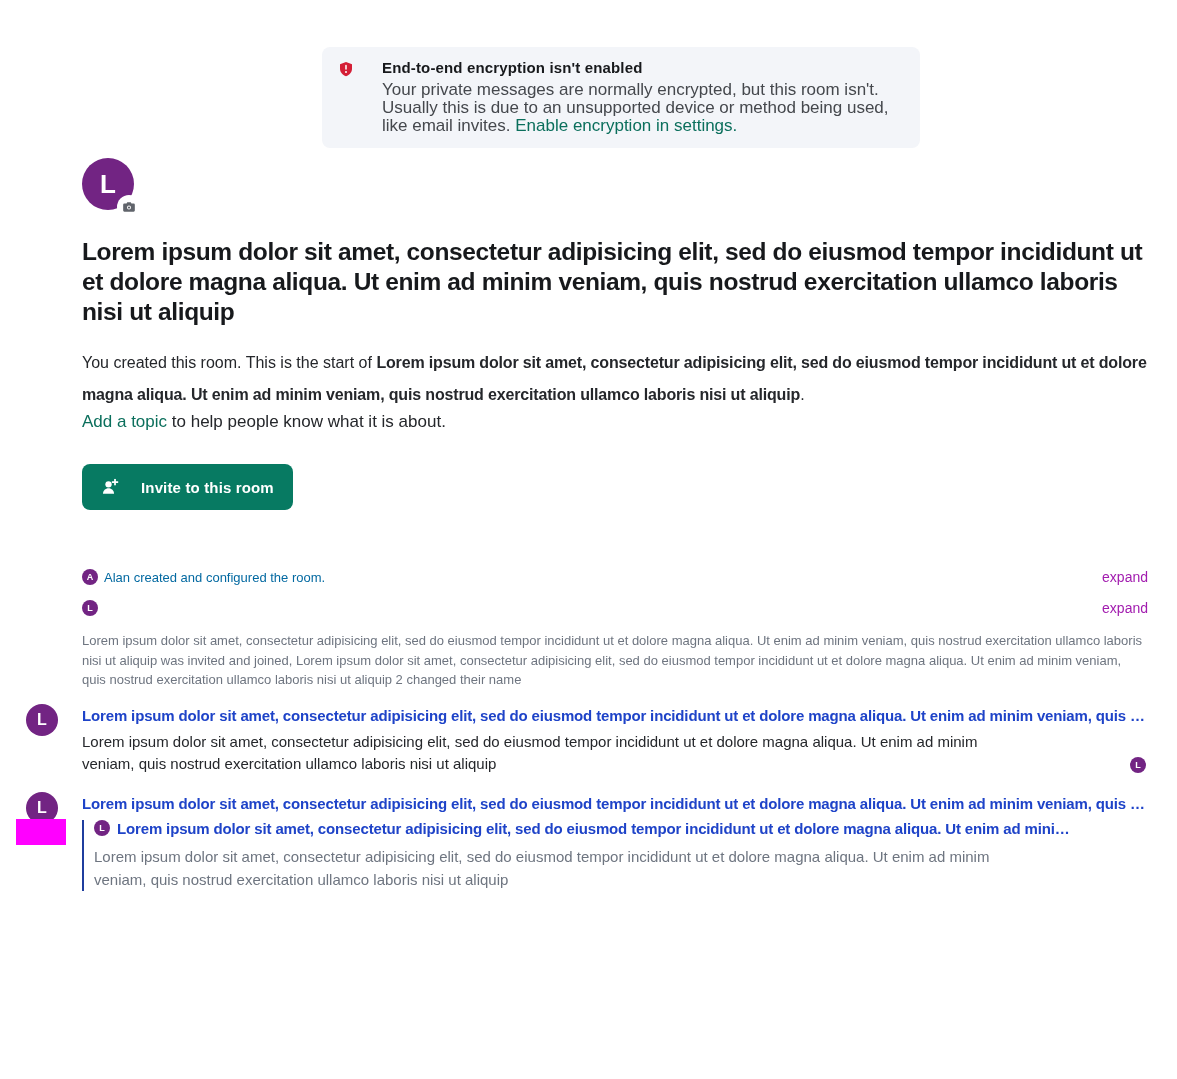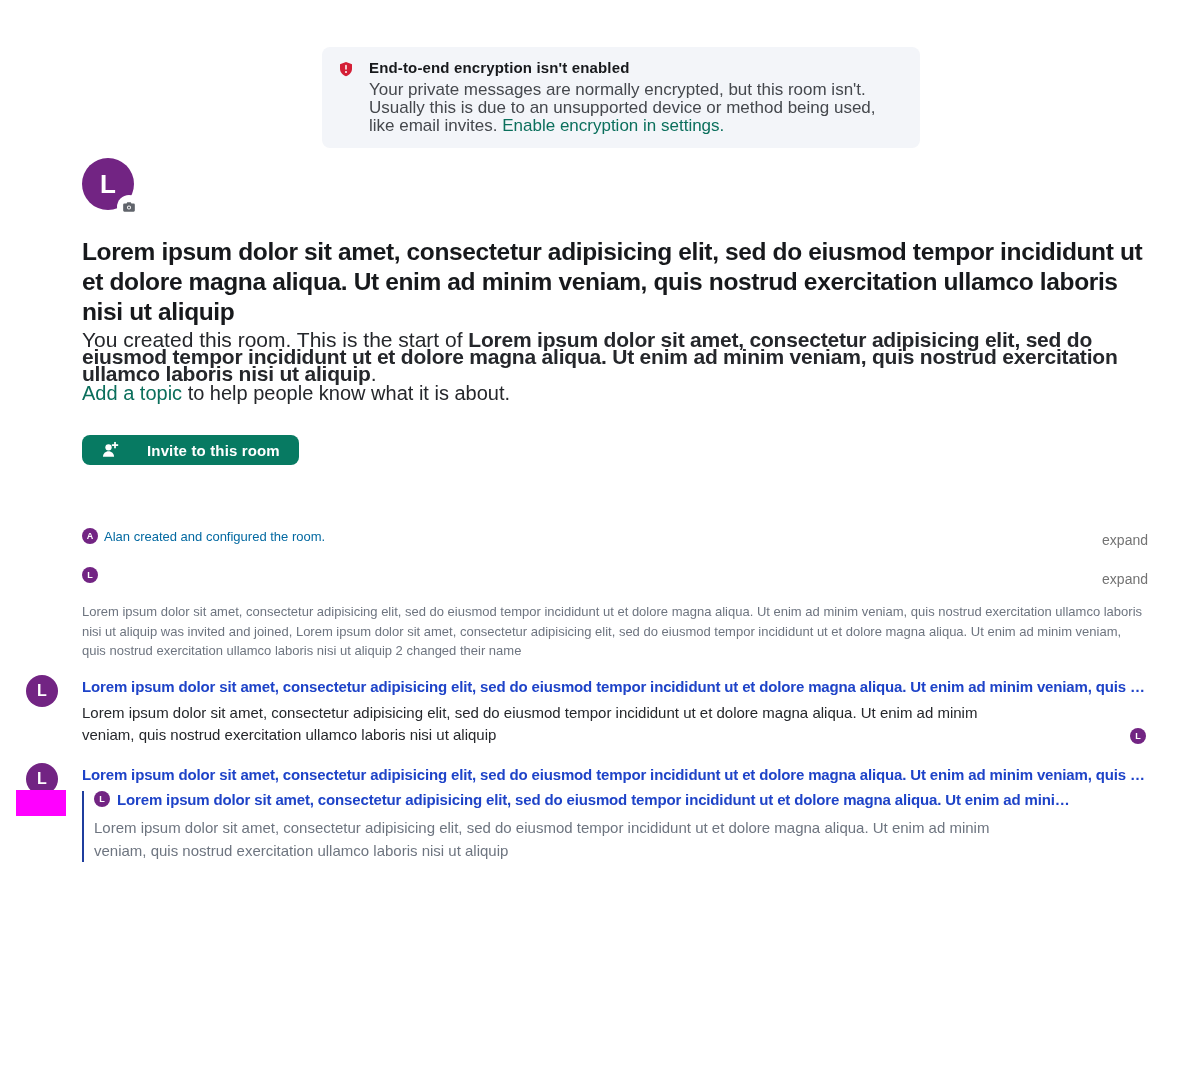--- a/index.html
+++ b/index.html
@@ -13,21 +13,21 @@
 
   
   .date-sep { display: flex; align-items: center; gap: 18px; padding: 24px 30px 0; }
   .date-sep .line { flex: 1; height: 1px; background: #e9eaec; }
   .date-sep .label { color: #94979c; font-size: 15px; }
 
   
   .banner {
     margin: 47px 0 0 322px; width: 598px;
     background: #f3f5f9; border-radius: 8px;
-    padding: 12px 16px 13px; display: flex; gap: 15px;
+    padding: 12px 16px 13px; display: flex; gap: 28px;
   }
   .banner-icon { margin-top: 2px; flex: none; }
   .banner-title { font-size: 15px; font-weight: 700; color: #17191c; letter-spacing: .01em; }
   .banner-body { font-size: 17px; line-height: 18px; color: #45484d; margin-top: 5px; max-width: 530px; }
   .banner-link { color: #0b6f5c; }
 
   .content { padding: 0 29px 0 82px; }
 
   
   .room-avatar-wrap { position: relative; width: 52px; height: 52px; margin-top: 10px; cursor: pointer; }
@@ -40,42 +40,42 @@
     position: absolute; right: -7px; bottom: -9px; width: 24px; height: 24px;
     background: #fff; border-radius: 50%;
     display: flex; align-items: center; justify-content: center;
   }
 
   h1.room-name {
     margin: 27px 0 0; font-size: 24.5px; line-height: 30px; font-weight: 700;
     color: #17191c; letter-spacing: -0.015em;
   }
 
-  .intro { font-size: 21px; line-height: 17px; margin-top: 4px; color: #25272b; }
+  .intro { font-size: 16px; line-height: 32px; margin-top: 20px; color: #25272b; }
   .intro b { font-weight: 700; letter-spacing: -0.01em; }
-  .topic-line { font-size: 20px; line-height: 22px; color: #25272b; }
+  .topic-line { font-size: 17px; line-height: 22px; color: #25272b; }
   .link-green { color: #0b6f5c; }
 
   .invite-btn {
-    margin-top: 31px; display: inline-flex; align-items: center; gap: 27px;
+    margin-top: 31px; display: inline-flex; align-items: center; gap: 21px;
     background: #077a62; color: #fff; border: none; border-radius: 8px;
-    height: 30px; padding: 0 19px; font-size: 15px; font-weight: 700;
+    height: 46px; padding: 0 19px; font-size: 15px; font-weight: 700;
     font-family: "Liberation Sans", sans-serif; cursor: pointer; letter-spacing: .01em;
   }
 
   
   .summary-block { margin-top: 59px; }
   .summary-row { display: flex; align-items: center; min-height: 16px; margin-bottom: 15px; }
   .mini-avatar {
     width: 16px; height: 16px; border-radius: 50%; background: #722483; flex: none;
     color: #fff; font-size: 9px; font-weight: 700;
     display: flex; align-items: center; justify-content: center;
   }
   .summary-row .txt { margin-left: 6px; font-size: 13px; color: #0369a1; }
-  .expand-link { margin-left: auto; font-size: 14px; color: #737373; margin-top: 8px; }
+  .expand-link { margin-left: auto; font-size: 14px; color: #a21caf; }
   .summary-detail { margin: 7px 0 0; font-size: 13px; line-height: 19.5px; color: #6e7580; }
 
   
   .event { position: relative; }
   .msg-avatar {
     position: absolute; left: -56px; top: -3px; width: 32px; height: 32px;
     border-radius: 50%; background: #722483; color: #fff; font-size: 16px; font-weight: 700;
     display: flex; align-items: center; justify-content: center; cursor: pointer;
   }
   .sender {

